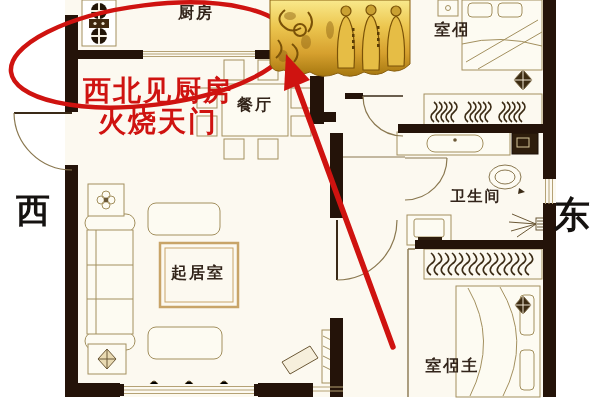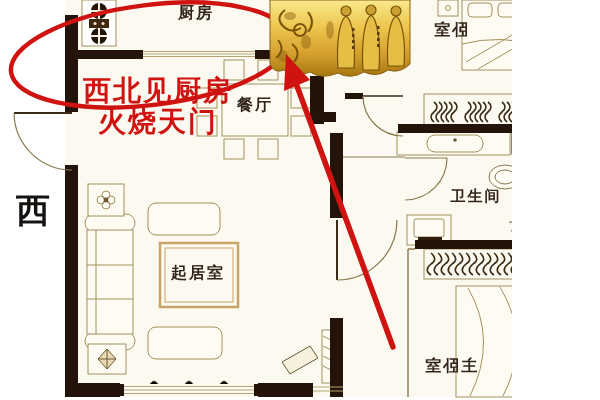--- a/index.html
+++ b/index.html
@@ -1,16 +1,16 @@
 <!DOCTYPE html>
 <html><head>
 <meta charset="utf-8">
 <style>
   html,body{margin:0;padding:0;background:#ffffff;}
-  .stage{position:relative;width:512px;height:400px;overflow:hidden;background:#fff;
+  .stage{position:relative;width:600px;height:400px;overflow:hidden;background:#fff;
          font-family:"DejaVu Sans",sans-serif;}
   svg{display:block;}
   text{font-family:"DejaVu Sans",sans-serif;}
   .room-label{font-size:16px;font-weight:bold;fill:#32241a;letter-spacing:2px;}
   .compass-label{font-size:34px;font-weight:bold;fill:#151210;}
   .warn{font-weight:bold;fill:#cf1310;font-size:28px;letter-spacing:2px;}
 </style>
 </head>
 <body>
 

